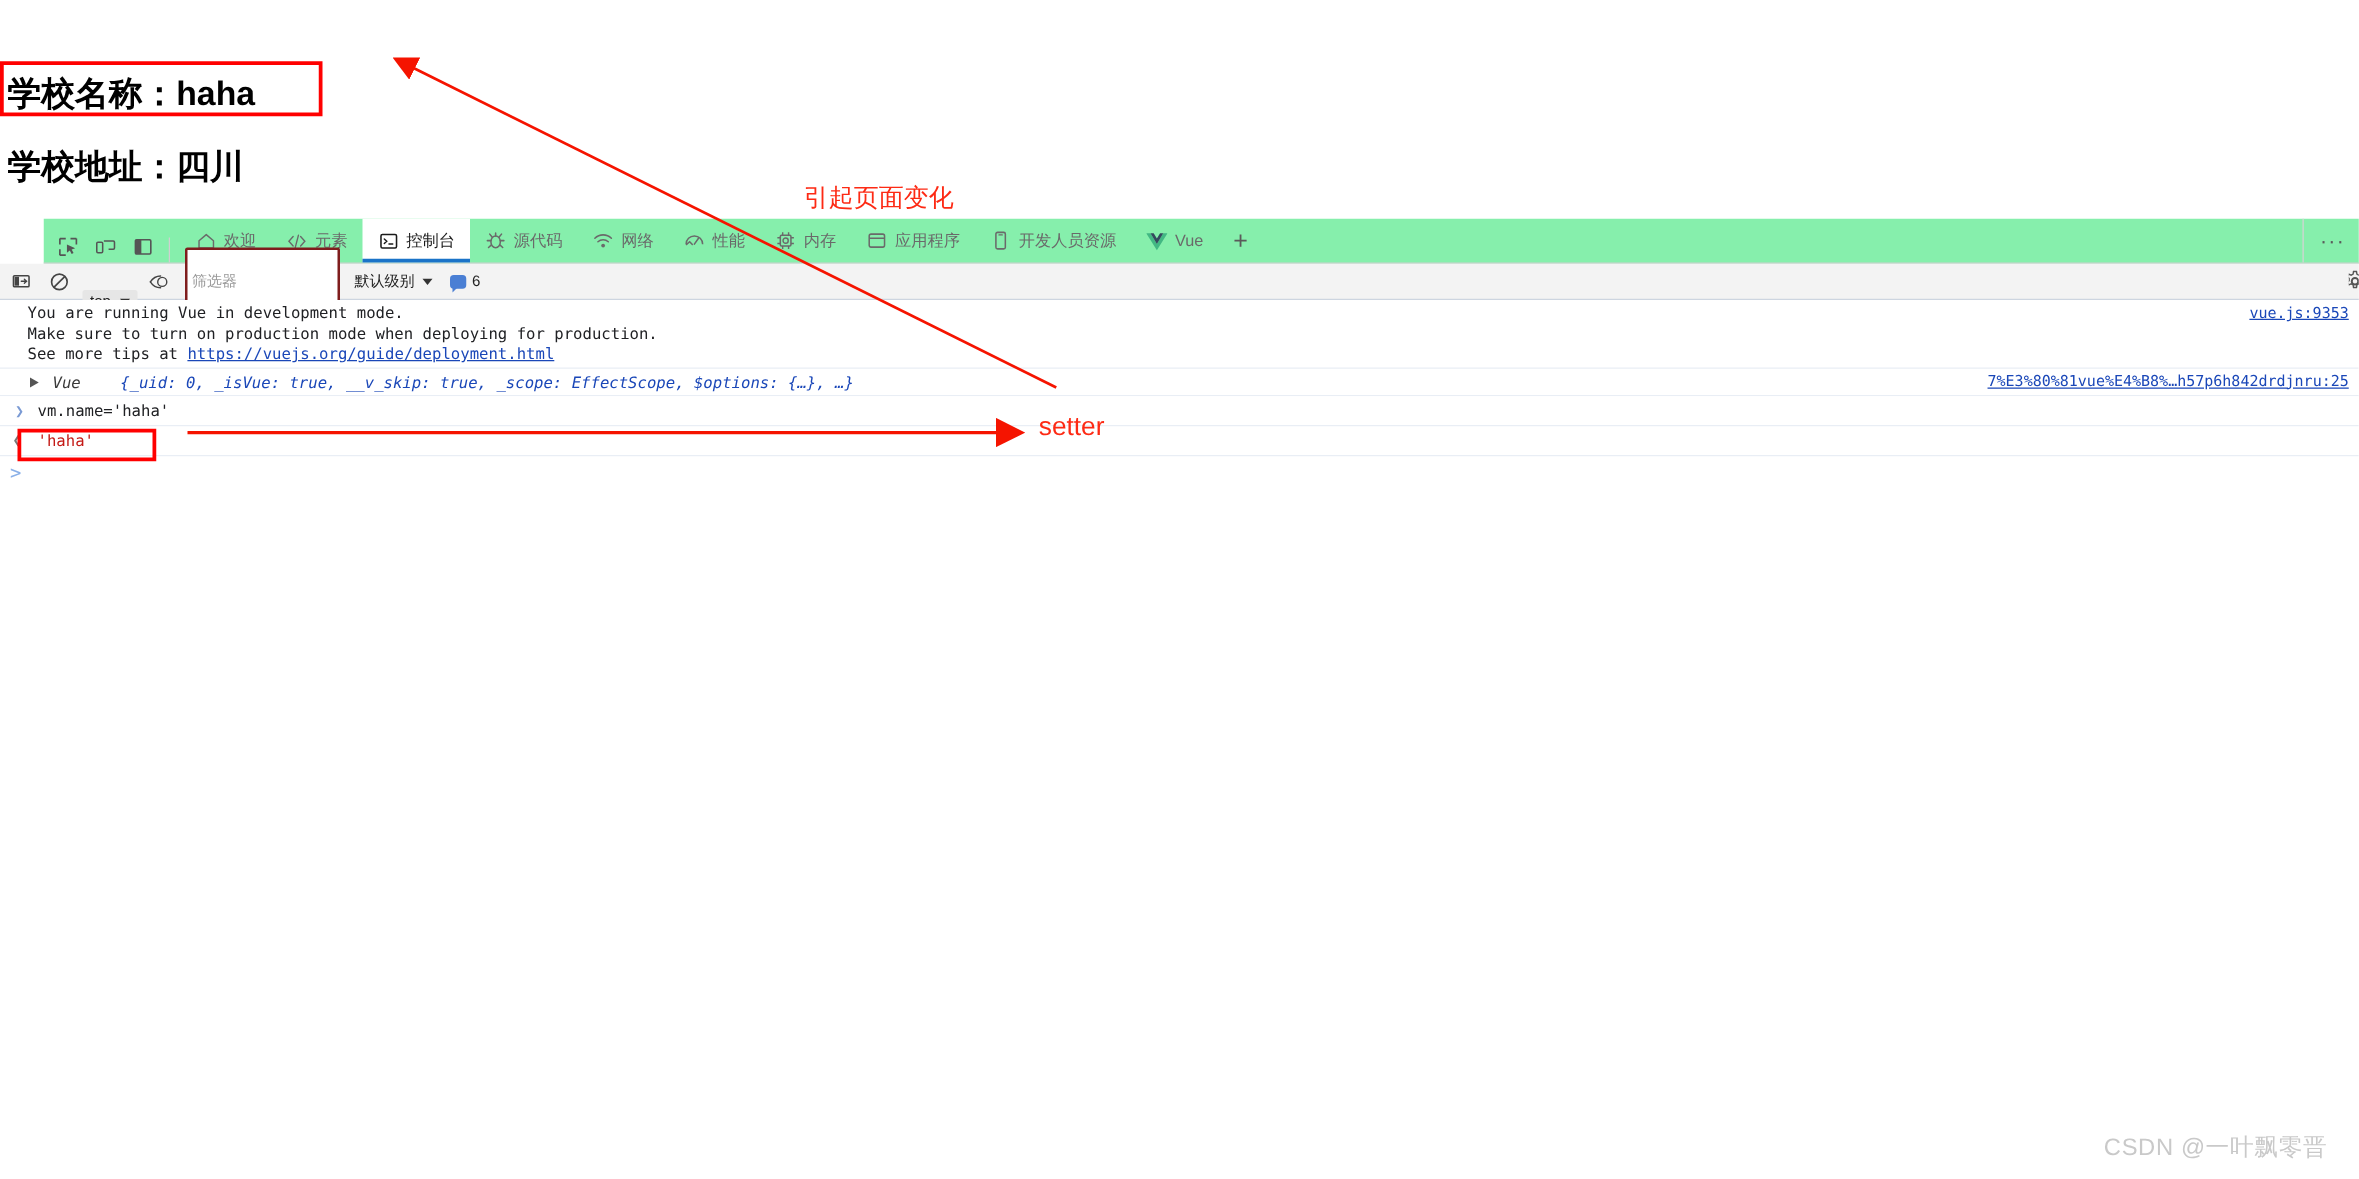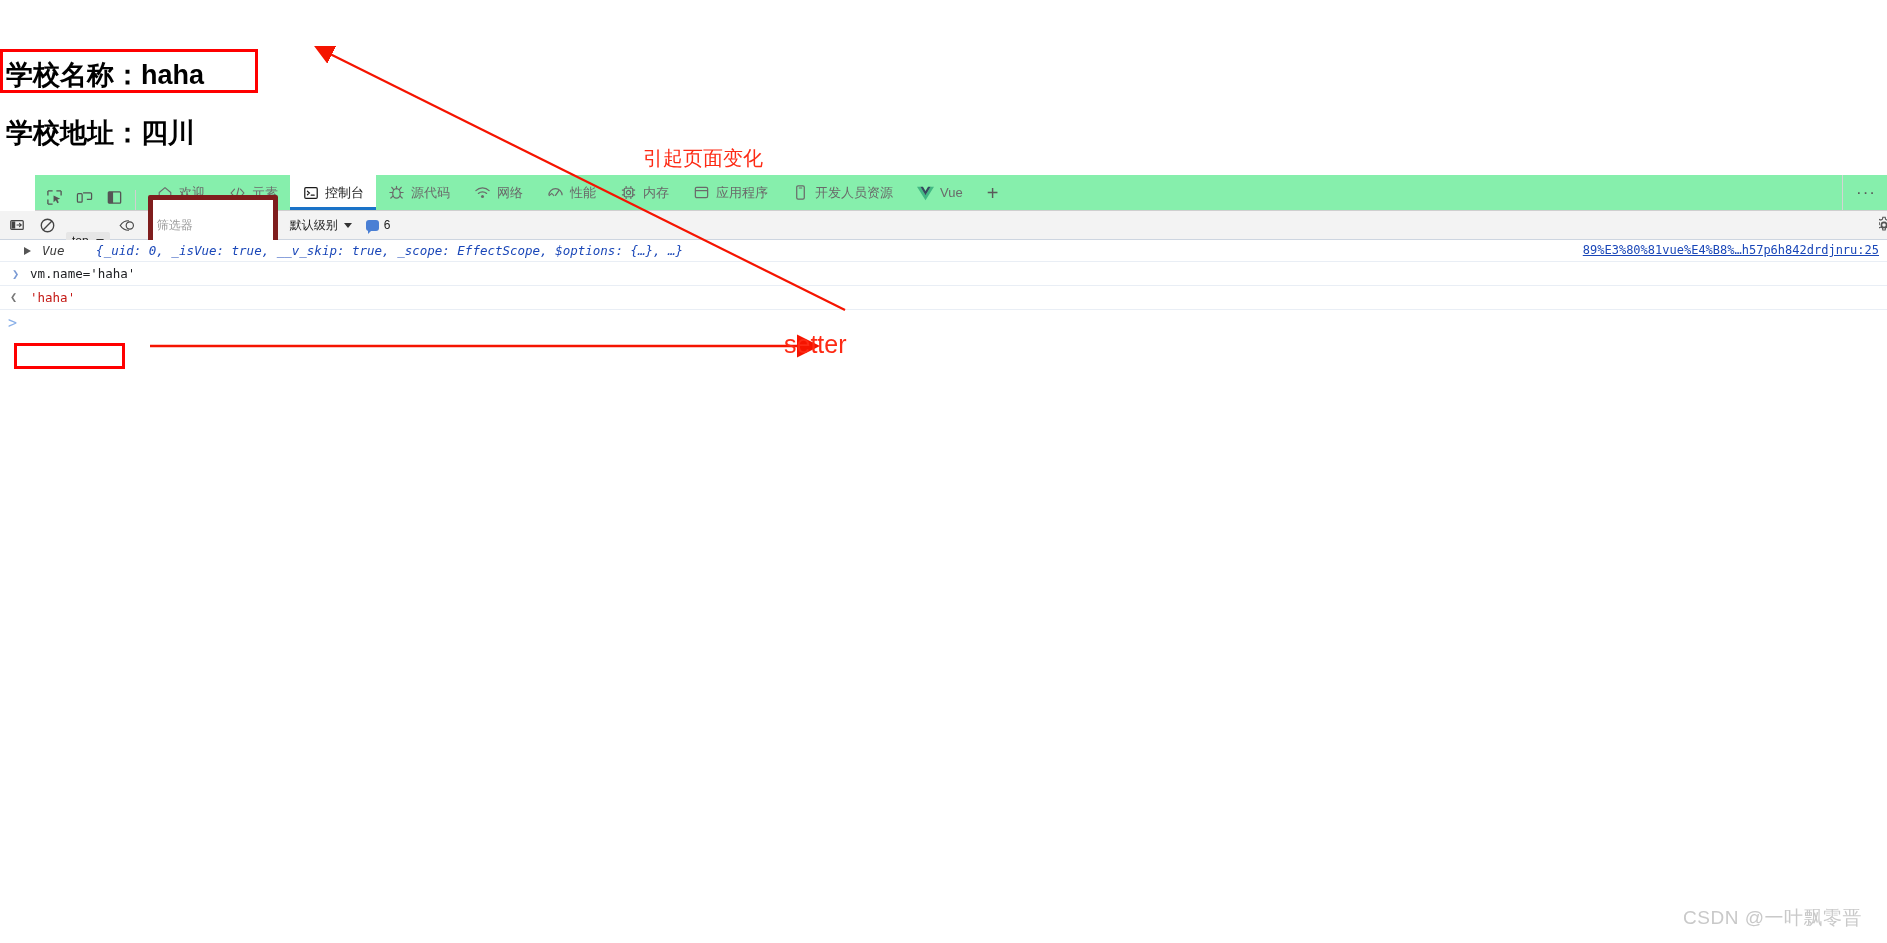--- a/index.html
+++ b/index.html
@@ -68,21 +68,21 @@
     position:relative;height:28px;width:1887px;background:#f3f3f3;
     border-bottom:1px solid #cdd5e0;display:flex;align-items:center;padding:0 6px;gap:8px;
   }
   .fb-icon{width:22px;height:22px;display:flex;align-items:center;justify-content:center;color:#4a4a4a;}
   .ctx-select{
     display:flex;align-items:center;gap:7px;background:#e6e6e6;border-radius:2px;
     padding:2px 6px;font-size:12px;color:#222;margin-top:32px;
   }
   .caret{width:0;height:0;border-left:4px solid transparent;border-right:4px solid transparent;border-top:5px solid #333;}
   .filter-input{
-    width:112px;height:18px;border:5px solid #7f1d1d;background:#fff;border-radius:2px;
+    width:112px;height:18px;border:2px solid #7f1d1d;background:#fff;border-radius:2px;
     font-size:12px;color:#9a9a9a;padding:16px 4px;line-height:18px;
     font-family:"Liberation Sans","DejaVu Sans",sans-serif;
   }
   .level-select{display:flex;align-items:center;gap:6px;font-size:12px;color:#222;margin-left:4px;}
   .msgcount{display:flex;align-items:center;gap:5px;font-size:12px;color:#222;margin-left:6px;}
   .bubble{
     width:13px;height:11px;background:#4a7fd4;border-radius:3px;position:relative;display:inline-block;
   }
   .bubble:after{
     content:"";position:absolute;left:2px;bottom:-3px;border-left:4px solid #4a7fd4;
@@ -121,21 +121,21 @@
   .chev-prompt{position:absolute;left:8px;top:4px;color:#8ab0e8;font-size:15px;}
   #redbox-cmd{left:14px;top:343px;width:111px;height:26px;}
 
   
   #overlay{position:absolute;left:0;top:0;width:1514px;height:943px;pointer-events:none;}
   .anno{
     position:absolute;color:#fd2a14;white-space:nowrap;
     font-family:"Liberation Sans","DejaVu Sans",sans-serif;
   }
   #anno-page-change{left:643px;top:145px;font-size:20px;}
-  #anno-setter{left:784px;top:330px;font-size:25px;}
+  #anno-setter{left:831px;top:330px;font-size:21px;}
   #anno-modify{left:317px;top:370px;font-size:19px;}
 
   
   #watermark{
     position:absolute;right:25px;bottom:12px;color:#c9c9c9;font-size:19px;
     font-family:"Liberation Sans","DejaVu Sans",sans-serif;letter-spacing:.5px;
   }
 </style>
 </head>
 <body>
@@ -321,25 +321,31 @@
         <svg width="18" height="18" viewBox="0 0 18 18" style="margin-left:-4px">
             <path d="M9 5.6A3.4 3.4 0 109 12.4 3.4 3.4 0 009 5.6zm0 1.6a1.8 1.8 0 110 3.6 1.8 1.8 0 010-3.6z" fill="#555"></path>
             <path d="M7.8 1.2h2.4l.3 2 1.6.9 1.9-.8 1.2 2.1-1.5 1.3v1.8l1.5 1.3-1.2 2.1-1.9-.8-1.6.9-.3 2H7.8l-.3-2-1.6-.9-1.9.8L2.8 9.8l1.5-1.3V6.7L2.8 5.4l1.2-2.1 1.9.8 1.6-.9z" fill="none" stroke="#555" stroke-width="1.1"></path>
           </svg>
       </div>
     </div>
   </div>
 
   <div id="console">
 
+    <div class="logrow">
+      <div class="warnline">You are running Vue in development mode.</div>
+      <div class="warnline">Make sure to turn on production mode when deploying for production.</div>
+      <div class="warnline"><span>See more tips at </span><a class="inline-link" href="#">https://vuejs.org/guide/deployment.html</a></div>
+      <a class="loglink" href="#">vue.js:9353</a>
+    </div>
 
     <div class="objrow">
       <span class="tri"></span>
       <span class="objtext"><span class="vname">Vue</span> <span class="kw">{_uid: 0, _isVue: true, __v_skip: true, _scope: EffectScope, $options: {…}, …}</span></span>
-      <a class="loglink" href="#">89%E3%80%81vue%E4%B8%…h57p6h842drdjnru:25</a>
+      <a class="loglink" href="#">7%E3%80%81vue%E4%B8%…h57p6h842drdjnru:25</a>
     </div>
 
     <div class="inputrow">
       <span class="chev-in">❯</span>
       <span>vm.name='haha'</span>
     </div>
 
     <div class="outrow">
       <span class="chev-out">❮</span>
       <span class="strval">'haha'</span>

